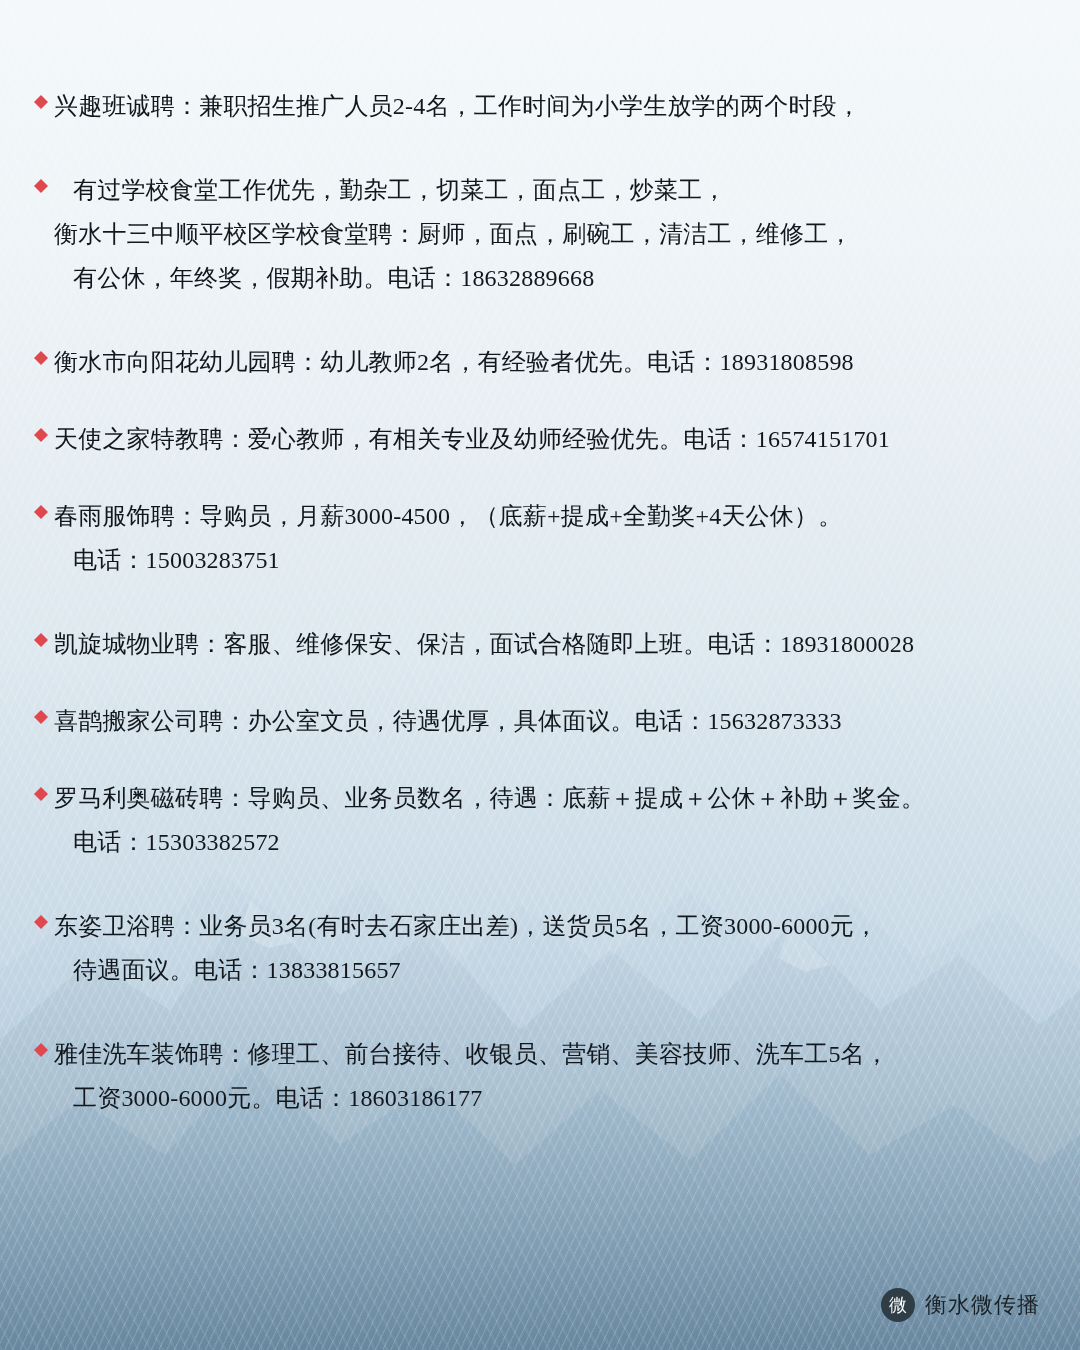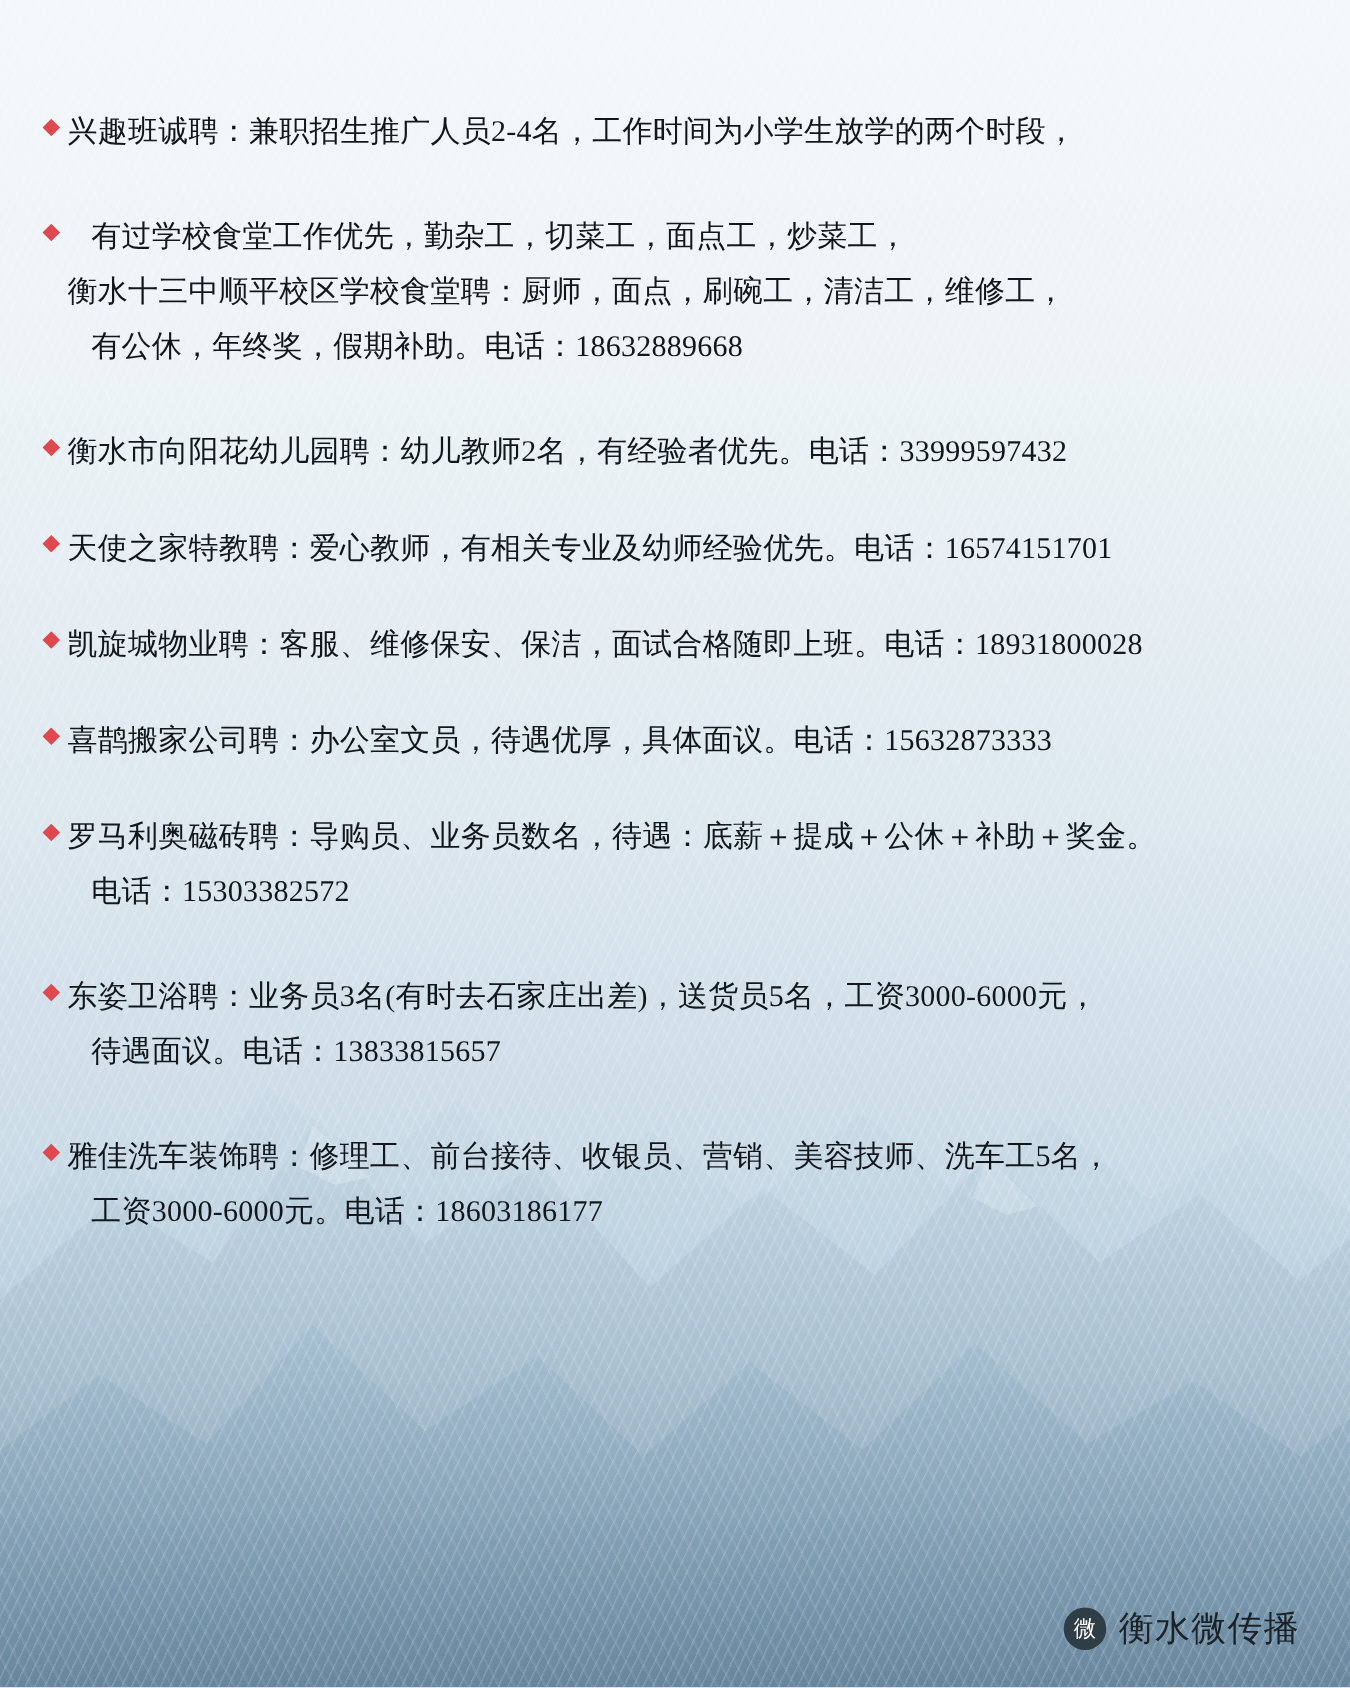--- a/index.html
+++ b/index.html
@@ -109,21 +109,21 @@
     border-radius: 50%;
     background: #2f3d46;
     display: flex;
     align-items: center;
     justify-content: center;
     color: #fff;
     font-size: 18px;
     line-height: 1;
   }
   .footer-text {
-    font-size: 28px;
+    font-size: 22px;
     color: #1a2228;
     letter-spacing: 1px;
   }
 </style>
 </head>
 <body>
 
 <div class="page">
 
   <svg class="mtn mtn-far" viewBox="0 0 1080 900" preserveAspectRatio="none">
@@ -187,36 +187,47 @@
       </div>
     </div>
 
     <div class="entry gap-md">
       <div class="bullet">
         <svg width="14" height="14" viewBox="0 0 14 14">
             <polygon points="7,0 14,7 7,14 0,7" fill="#e0484f"></polygon>
           </svg>
       </div>
       <div class="lines">
-        <div class="line">衡水市向阳花幼儿园聘：幼儿教师2名，有经验者优先。电话：33999597432</div>
+        <div class="line">衡水市向阳花幼儿园聘：幼儿教师2名，有经验者优先。电话：18931808598</div>
       </div>
     </div>
 
     <div class="entry gap-md">
       <div class="bullet">
         <svg width="14" height="14" viewBox="0 0 14 14">
             <polygon points="7,0 14,7 7,14 0,7" fill="#e0484f"></polygon>
           </svg>
       </div>
       <div class="lines">
         <div class="line">天使之家特教聘：爱心教师，有相关专业及幼师经验优先。电话：16574151701</div>
       </div>
     </div>
 
 
+    <div class="entry gap-lg">
+      <div class="bullet">
+        <svg width="14" height="14" viewBox="0 0 14 14">
+            <polygon points="7,0 14,7 7,14 0,7" fill="#e0484f"></polygon>
+          </svg>
+      </div>
+      <div class="lines">
+        <div class="line">春雨服饰聘：导购员，月薪3000-4500，（底薪+提成+全勤奖+4天公休）。</div>
+        <div class="line indent">电话：15003283751</div>
+      </div>
+    </div>
 
 
     <div class="entry gap-md">
       <div class="bullet">
         <svg width="14" height="14" viewBox="0 0 14 14">
             <polygon points="7,0 14,7 7,14 0,7" fill="#e0484f"></polygon>
           </svg>
       </div>
       <div class="lines">
         <div class="line">凯旋城物业聘：客服、维修保安、保洁，面试合格随即上班。电话：18931800028</div>

